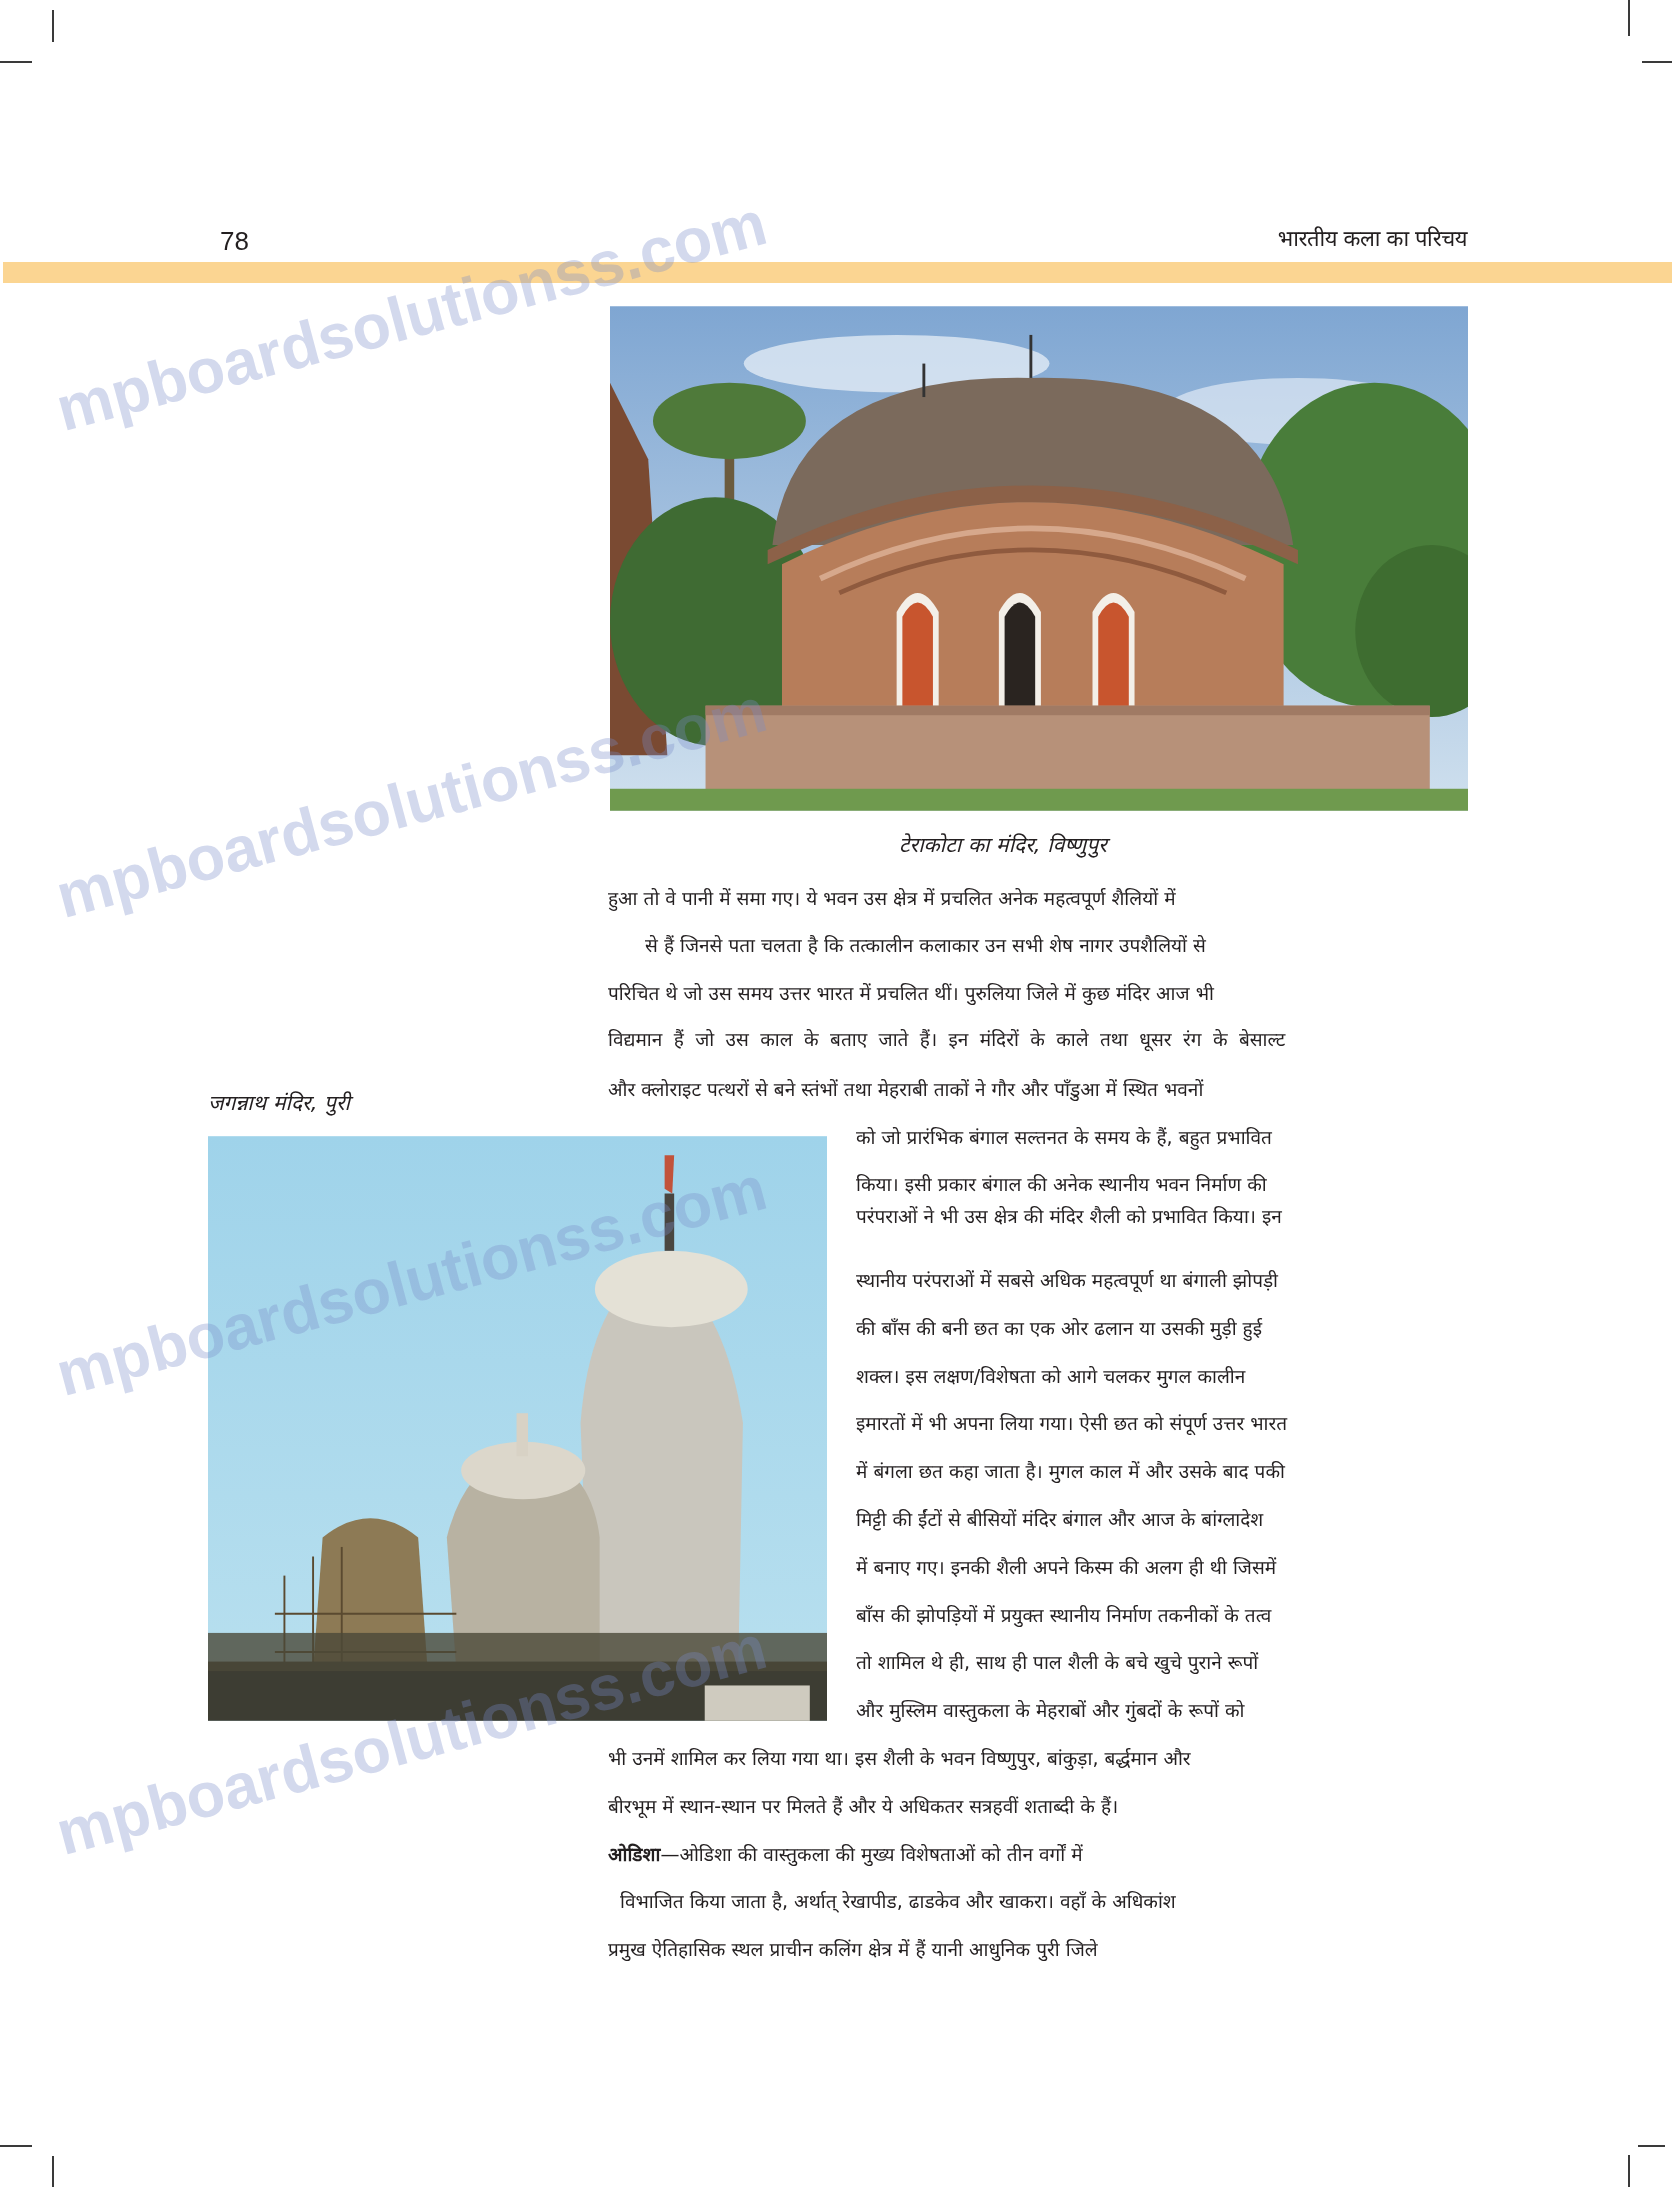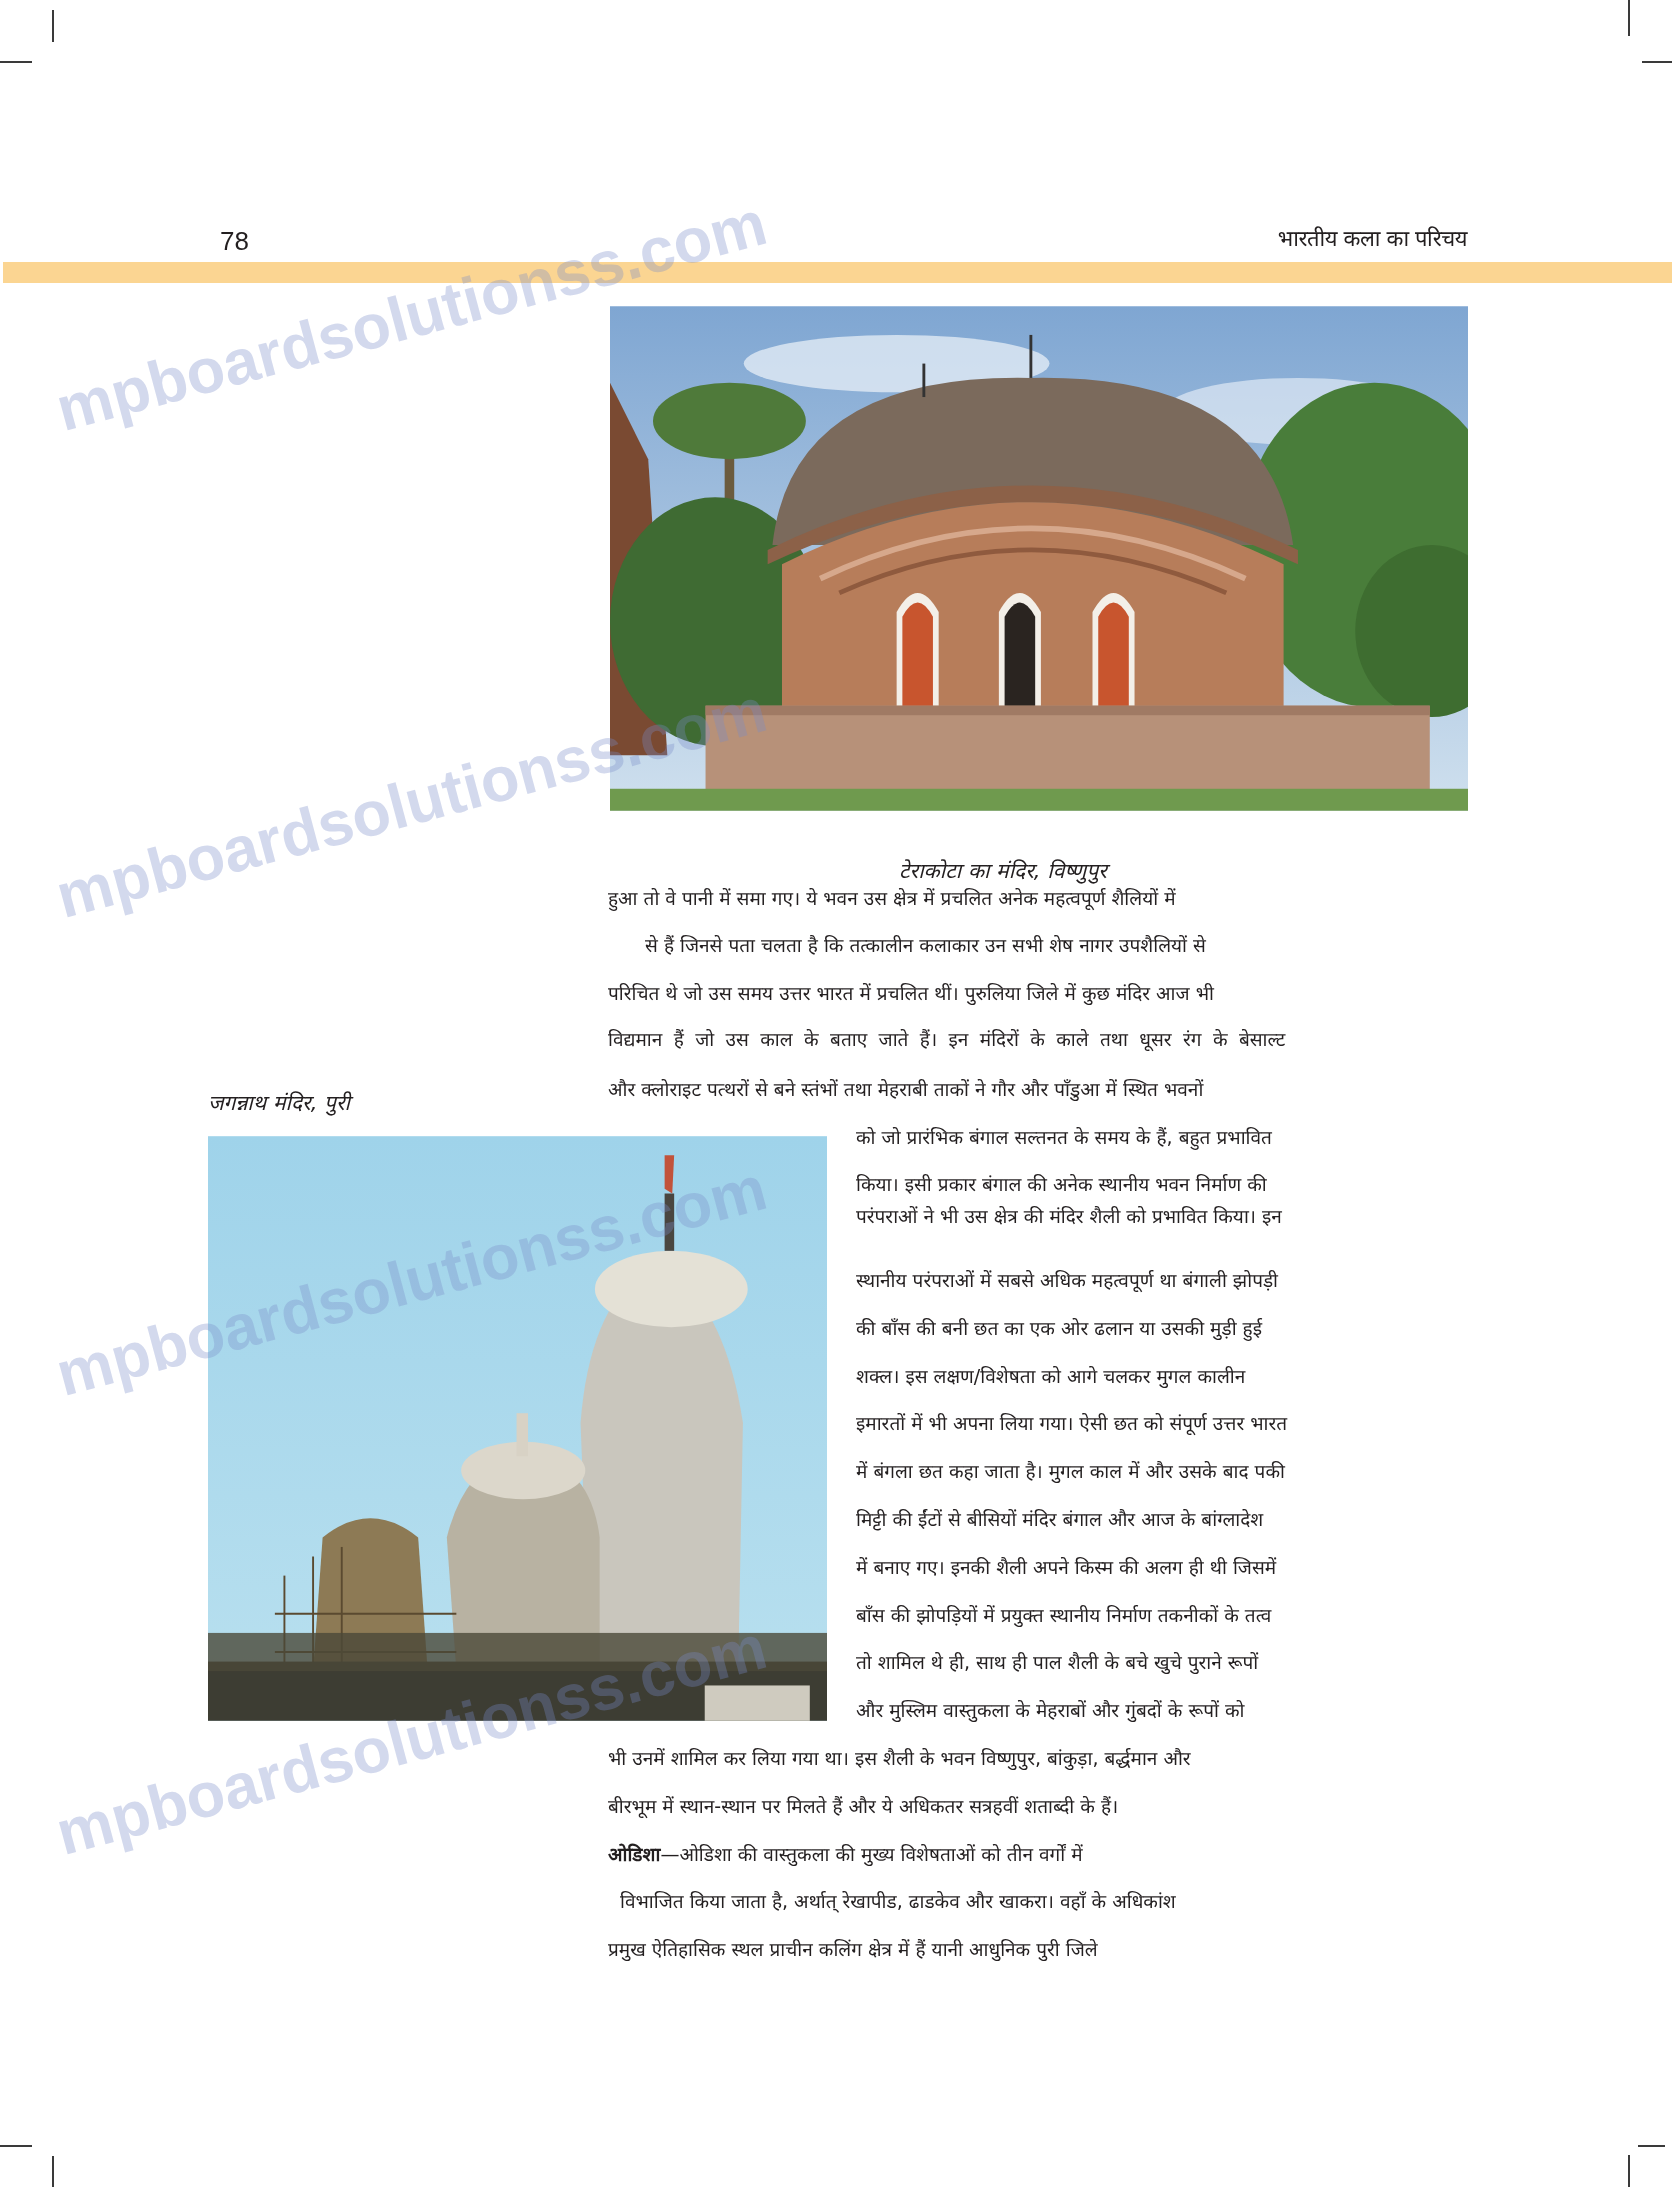--- a/index.html
+++ b/index.html
@@ -69,21 +69,21 @@
     <path d="M407 420 L407 320 Q429 280 451 320 L451 420 Z" fill="#f3efe8"></path>
     <path d="M413 420 L413 325 Q429 295 445 325 L445 420 Z" fill="#2a2420"></path>
     <path d="M505 420 L505 320 Q527 280 549 320 L549 420 Z" fill="#f3efe8"></path>
     <path d="M511 420 L511 325 Q527 295 543 325 L543 420 Z" fill="#c8552e"></path>
 
     <rect x="100" y="418" width="758" height="90" fill="#b79179"></rect>
     <rect x="100" y="418" width="758" height="10" fill="#a07a64"></rect>
     <rect x="0" y="505" width="898" height="23" fill="#6f9a4e"></rect>
   </svg>
 </div>
-<div class="caption" style="left:899px;top:830px;margin-top:26px;">टेराकोटा का मंदिर, विष्णुपुर</div>
+<div class="caption" style="left:899px;top:830px;">टेराकोटा का मंदिर, विष्णुपुर</div>
 
 <div class="caption" style="left:208px;top:1088px;">जगन्नाथ मंदिर, पुरी</div>
 <div class="photo" style="left:208px;top:1136px;width:619px;height:585px;">
   <svg width="619" height="585" viewBox="0 0 648 612">
     <defs>
       <linearGradient id="sky2" x1="0" y1="0" x2="0" y2="1">
         <stop offset="0" stop-color="#9fd3ea"></stop>
           <stop offset="1" stop-color="#b9e0ef"></stop>
       </linearGradient>
     </defs>

